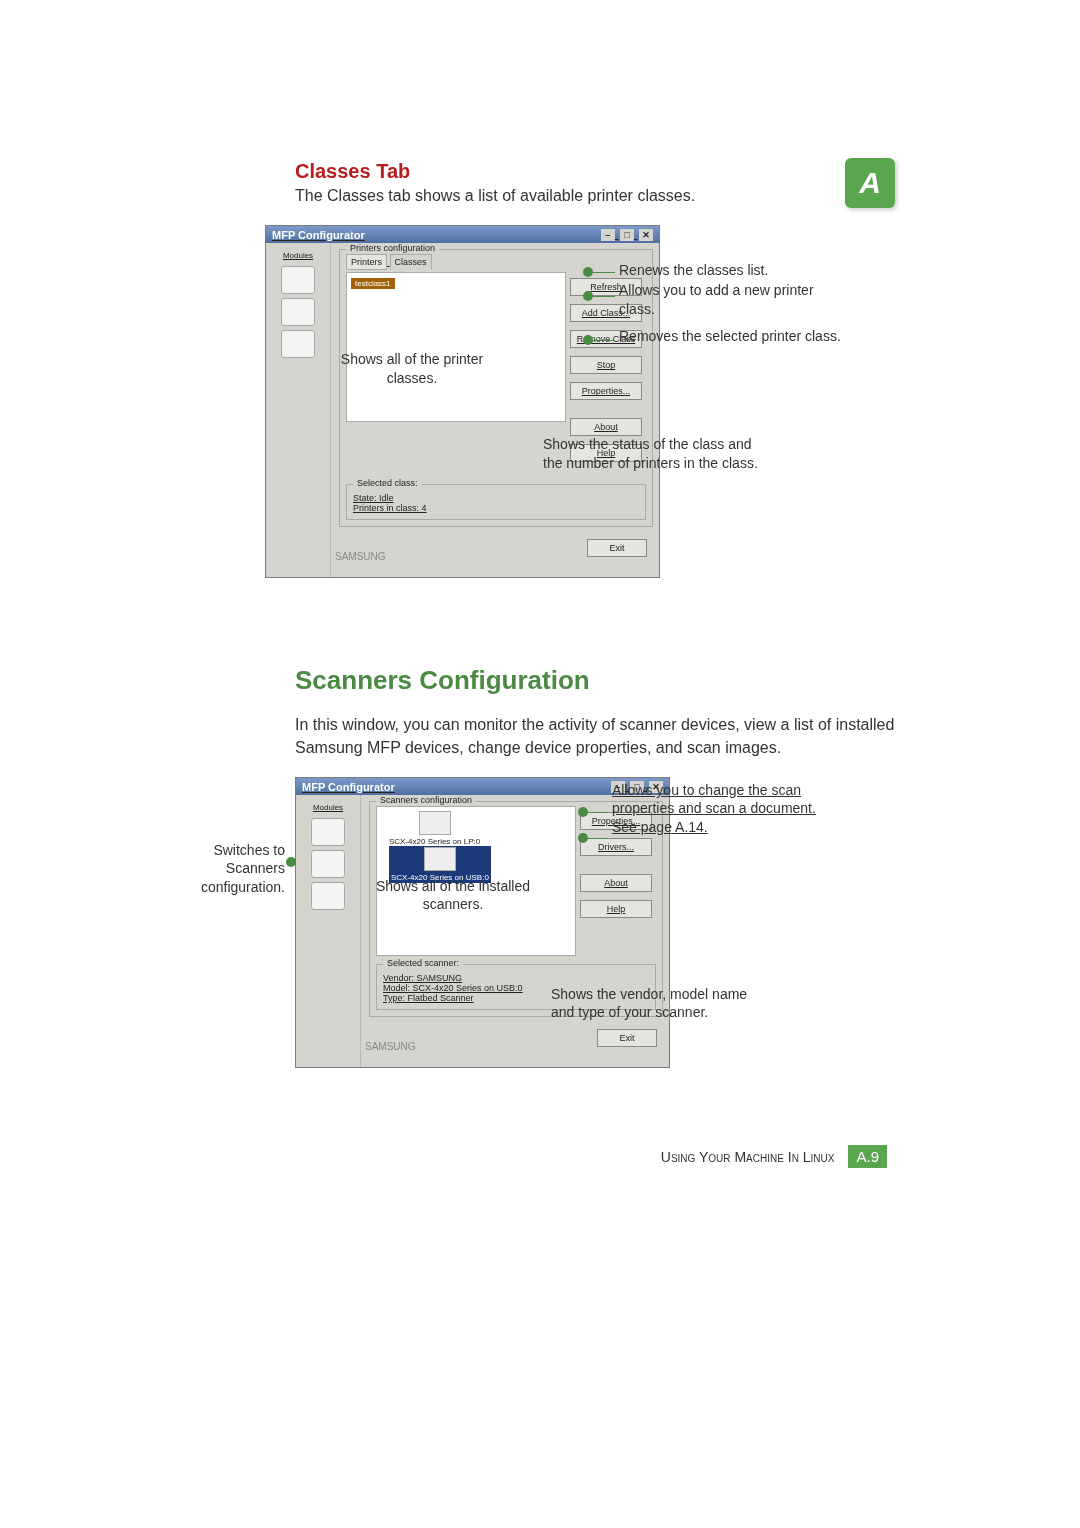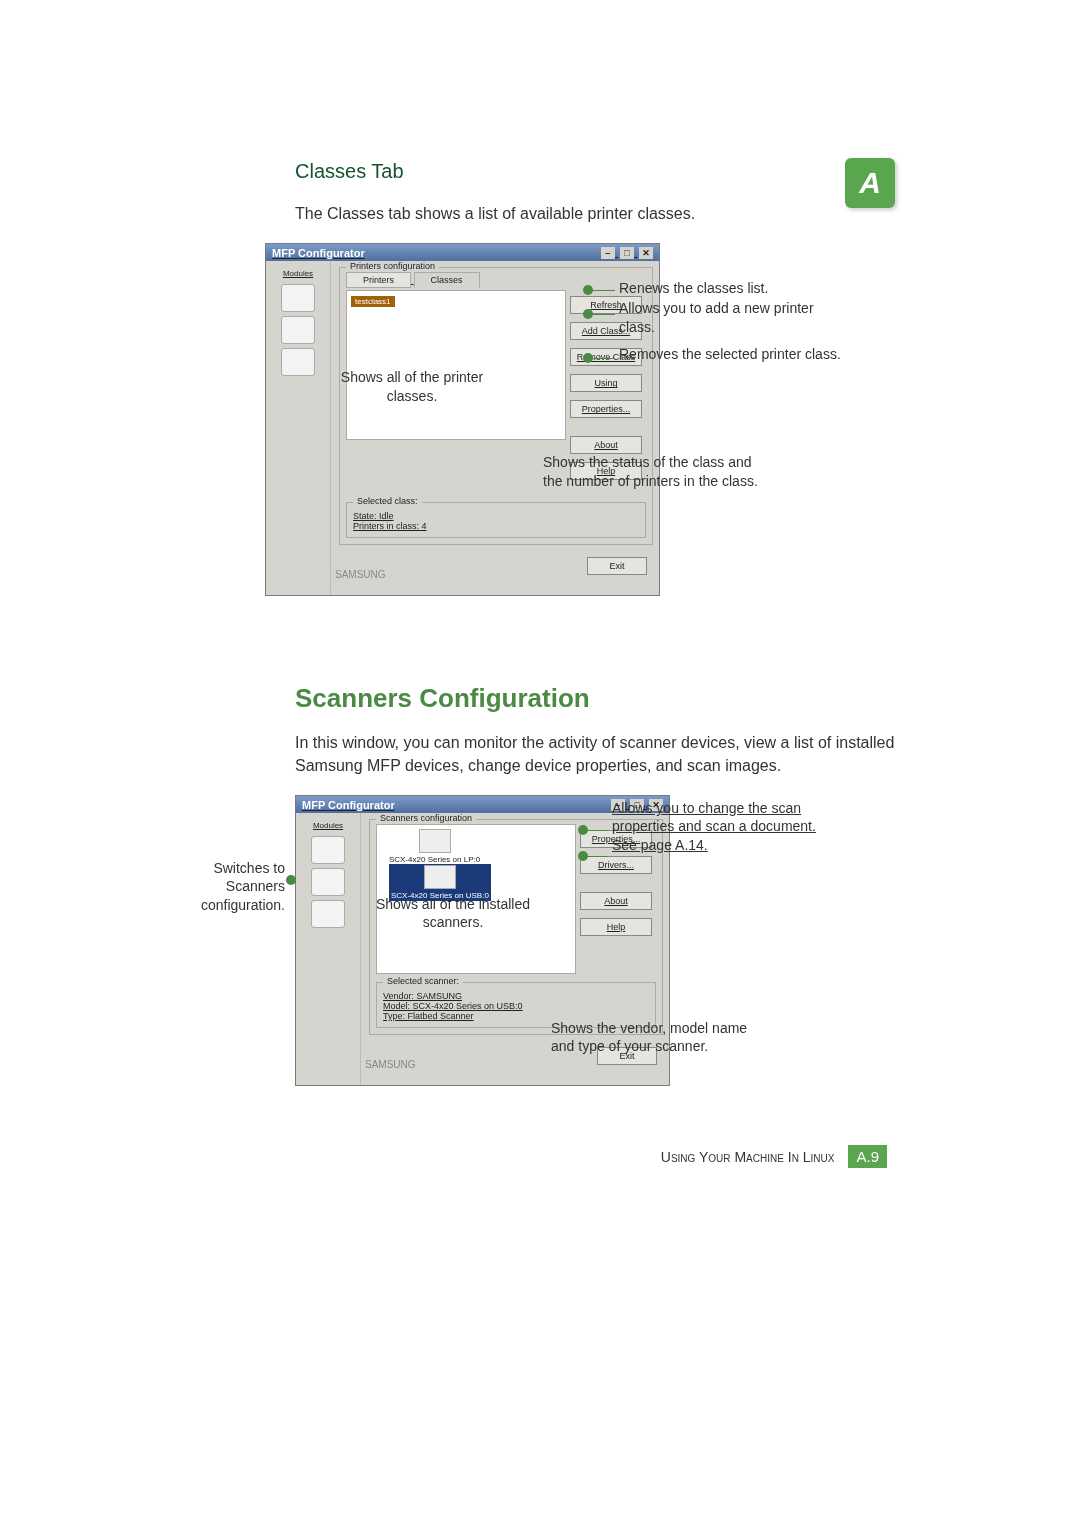--- a/index.html
+++ b/index.html
@@ -25,24 +25,24 @@
     color: #fff;
     font-style: italic;
     font-weight: bold;
     font-size: 30px;
     display: flex;
     align-items: center;
     justify-content: center;
     box-shadow: 2px 2px 4px rgba(0,0,0,0.2);
   }
   .section-h3 {
-    color: #14532d;
+    color: #b91c1c;
     font-size: 20px;
-    font-weight: normal;
-    margin-bottom: 20px;
+    font-weight: bold;
+    margin-bottom: 2px;
     margin-left: 110px;
   }
   .section-h2 {
     color: #4a8a42;
     font-size: 26px;
     font-weight: bold;
     margin: 40px 0 18px 110px;
   }
   .body-text {
     font-size: 16px;
@@ -117,21 +117,21 @@
     background: #d6d4cf;
   }
   .groupbox-title {
     position: absolute;
     top: -7px; left: 6px;
     background: #d6d4cf;
     padding: 0 4px;
     font-size: 9px;
   }
   .tabs { font-size: 9px; margin-bottom: 2px; }
-  .tab { display:inline-block; padding:2px 16px; border:1px solid #aaa; background:#e6e4df;}
+  .tab { display:inline-block; padding:2px 4px; border:1px solid #aaa; background:#e6e4df;}
   .tab.active { background:#d6d4cf; border-bottom-color:#d6d4cf;}
   .listarea {
     background: #fff;
     border: 1px solid #aaa;
     height: 150px;
     position: relative;
     padding: 4px;
   }
   .btncol {
     width: 80px;
@@ -265,21 +265,21 @@
               <span class="tab active">Classes</span>
             </div>
             <div style="display:flex;">
               <div class="listarea" style="flex:1;">
                 <span class="classitem">testclass1</span>
               </div>
               <div class="btncol">
                 <span class="fbtn">Refresh</span>
                 <span class="fbtn">Add Class...</span>
                 <span class="fbtn">Remove Class</span>
-                <span class="fbtn">Using</span>
+                <span class="fbtn">Stop</span>
                 <span class="fbtn">Properties...</span>
                 <div style="height:10px;"></div>
                 <span class="fbtn">About</span>
                 <span class="fbtn">Help</span>
               </div>
             </div>
             <div class="selected-box">
               <span class="selected-box-title">Selected class:</span>
               <div>State: Idle</div>
               <div>Printers in class: 4</div>
@@ -368,21 +368,21 @@
 
     <div class="callout" style="left:183px; top:100px; width:170px; text-align:center;">Shows all of the installed scanners.</div>
 
     <div class="dot" style="left:393px; top:30px;"></div>
     <div class="lead" style="left:403px; top:35px; width:20px;"></div>
     <div class="callout" style="left:427px; top:4px; width:210px;text-decoration:underline;">Allows you to change the scan properties and scan a document. See page A.14.</div>
 
     <div class="dot" style="left:393px; top:56px;"></div>
     <div class="lead" style="left:403px; top:61px; width:20px;"></div>
 
-    <div class="callout" style="left:366px; top:224px; width:210px;">Shows the vendor, model name and type of your scanner.</div>
+    <div class="callout" style="left:366px; top:208px; width:210px;">Shows the vendor, model name and type of your scanner.</div>
   </div>
 
 </div>
 
 <div class="page-footer">
   <span>Using Your Machine In Linux</span>
   <span class="page-num">A.9</span>
 </div>
 
 </body></html>

